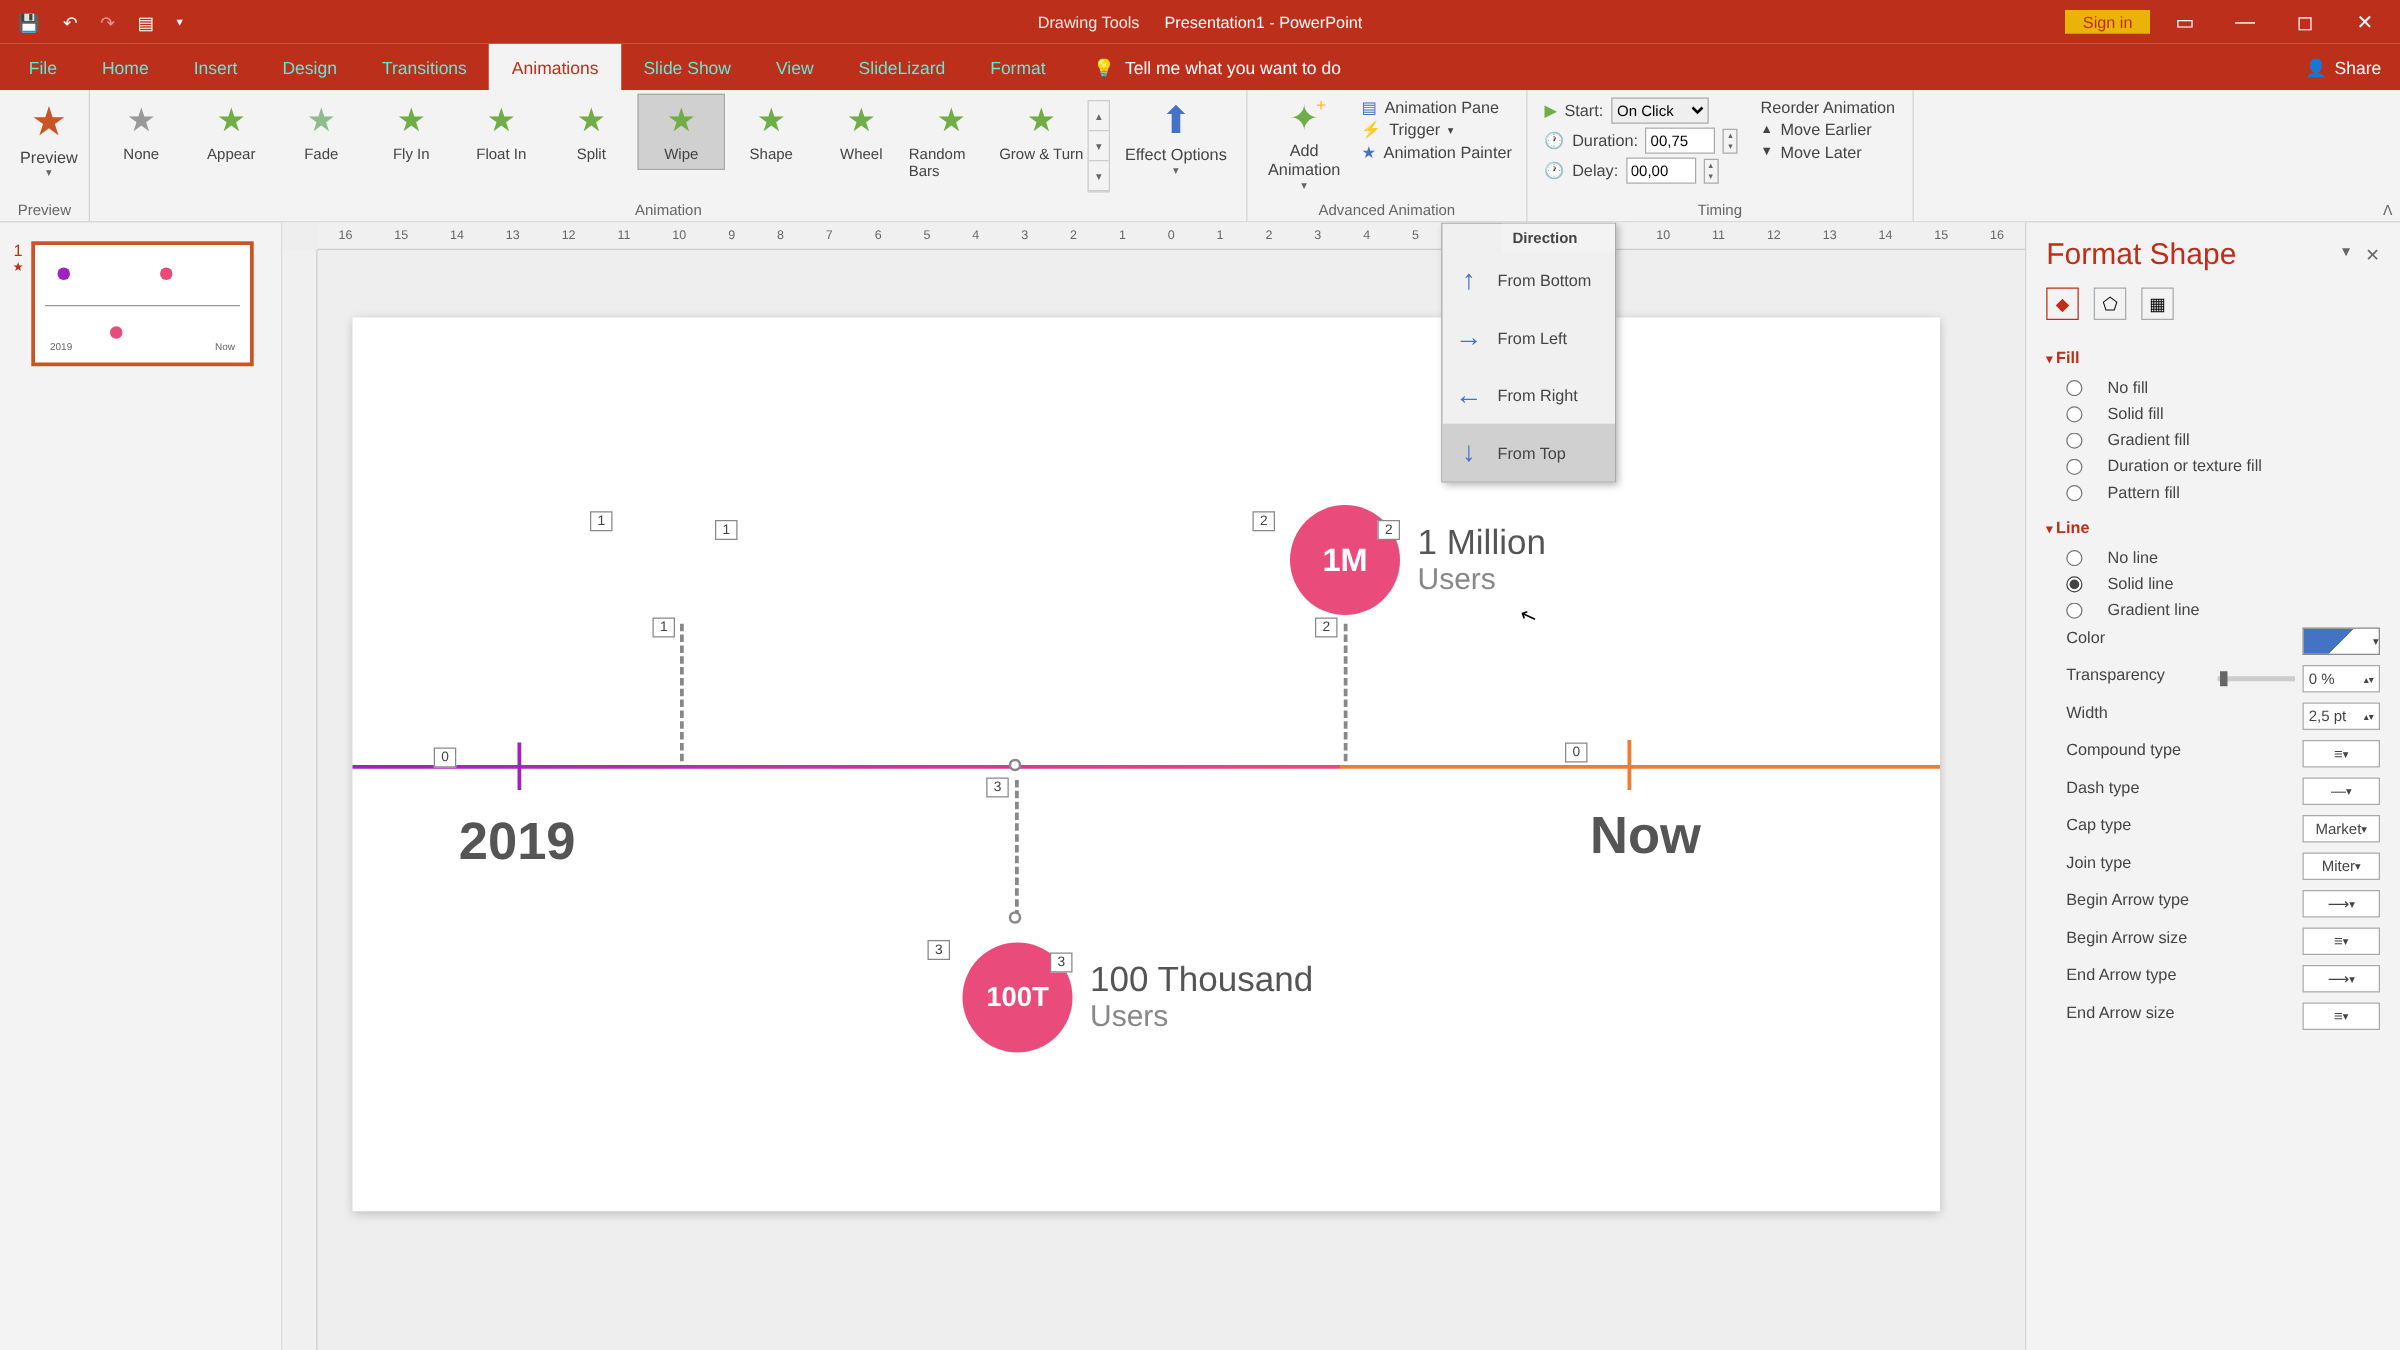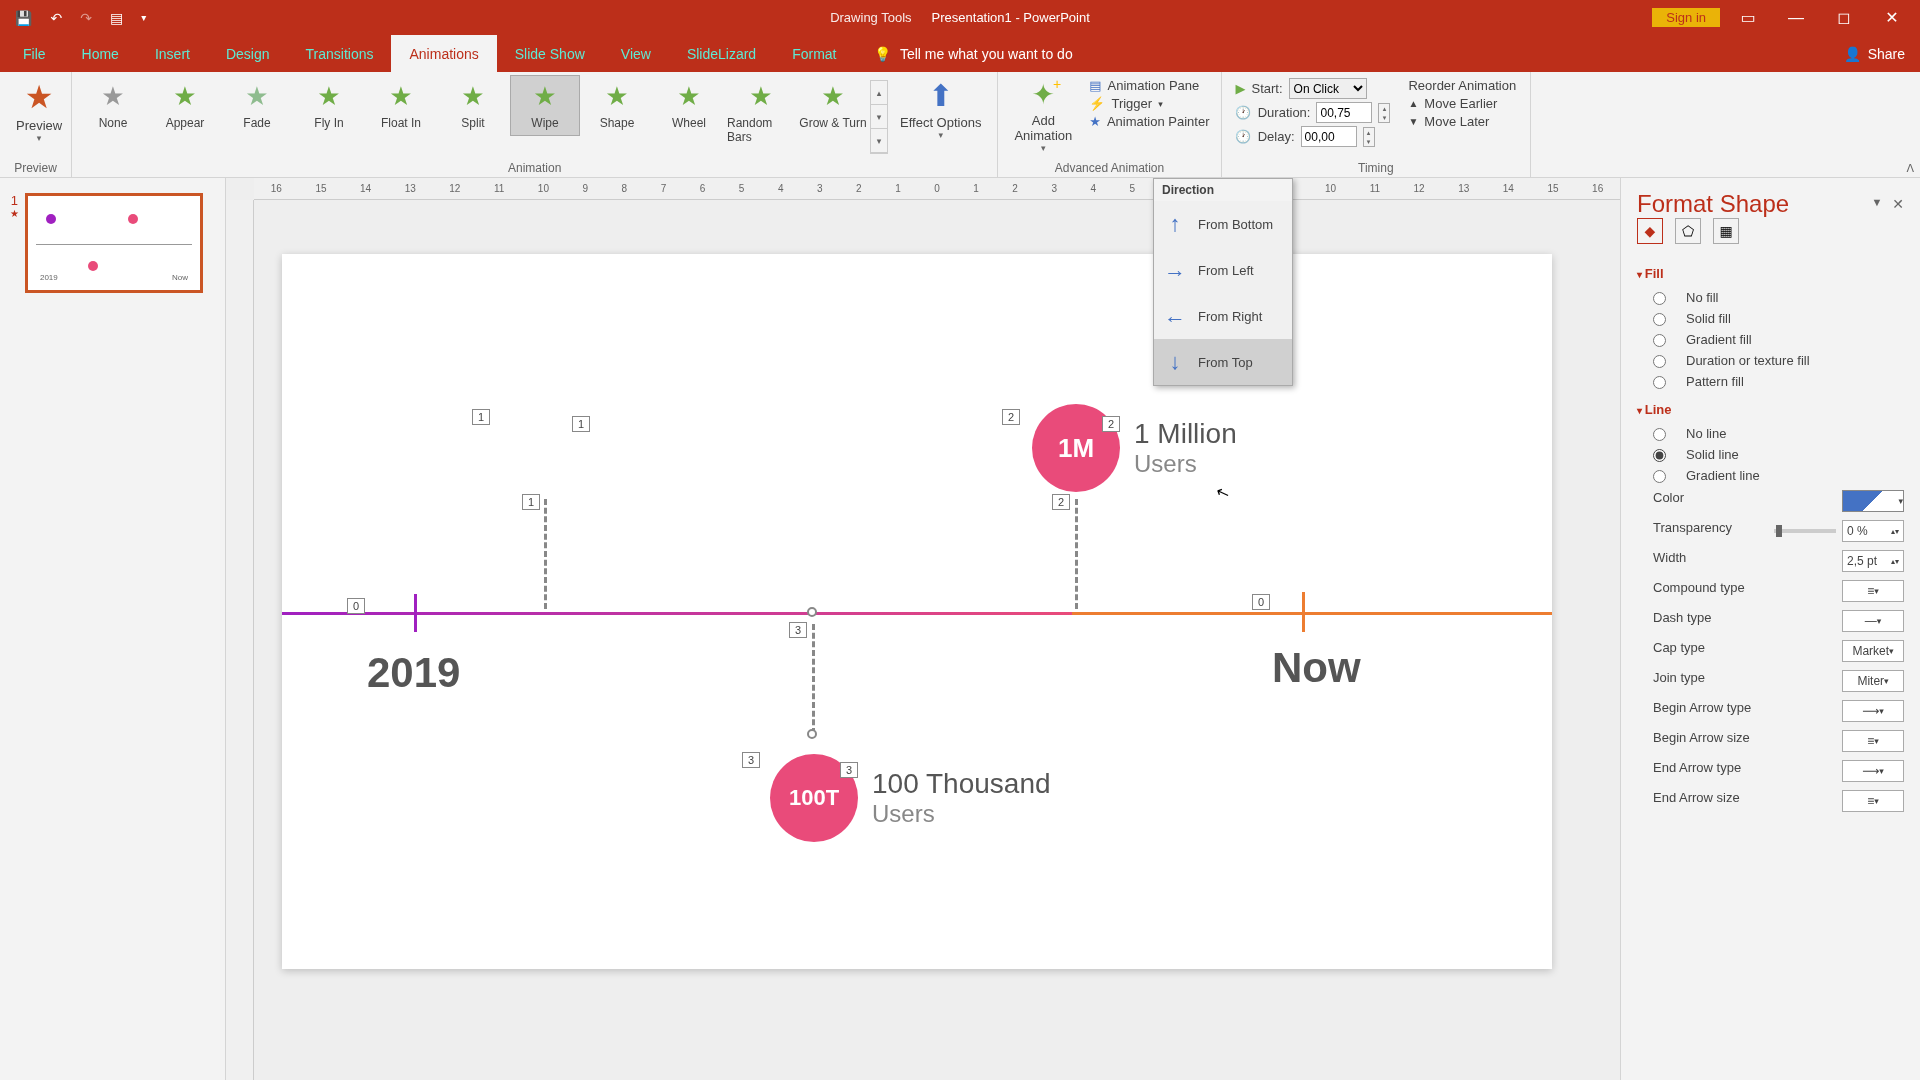--- a/index.html
+++ b/index.html
@@ -77,28 +77,28 @@
 .anim-tag { position: absolute; background: #fff; border: 1px solid #888; font-size: 11px; padding: 1px 5px; color: #444; }
 .axis-line { position: absolute; height: 3px; }
 .axis-purple { background: linear-gradient(to right, #a020c0, #e94b7a); }
 .axis-orange { background: #ed7d31; }
 .year-label { position: absolute; font-size: 42px; color: #555; font-weight: 600; }
 .dashed { position: absolute; width: 2px; border-left: 3px dashed #888; }
 .dot-handle { position: absolute; width: 10px; height: 10px; border: 2px solid #888; border-radius: 50%; background: #fff; }
 
 
 .direction-dropdown { position: absolute; top: 0; left: 927px; width: 140px; background: #f0f0f0; border: 1px solid #aaa; box-shadow: 2px 2px 6px rgba(0,0,0,0.3); z-index: 100; }
-.dd-header { font-size: 12px; font-weight: 600; padding: 4px 8px; color: #444; background: #f3f3f3; }
+.dd-header { font-size: 12px; font-weight: 600; padding: 4px 8px; color: #444; background: #f3f3f3; margin-left: 48px; }
 .dd-item { display: flex; align-items: center; gap: 12px; padding: 10px 10px; font-size: 13px; color: #444; cursor: pointer; }
 .dd-item:hover, .dd-item.hover { background: #d0d0d0; }
 .dd-arrow { font-size: 22px; color: #4472c4; font-weight: bold; width: 22px; text-align: center; }
 
 
 .format-pane { width: 300px; background: #f3f3f3; border-left: 1px solid #d4d4d4; padding: 12px 16px; overflow-y: auto; }
-.fp-header { display: flex; align-items: center; justify-content: space-between; }
+.fp-header { display: flex; align-items: center; justify-content: space-between; margin-bottom: 12px; }
 .fp-title { font-size: 24px; color: #bc2f1a; font-weight: 300; }
 .fp-close { font-size: 14px; color: #666; cursor: pointer; }
 .fp-icons { display: flex; gap: 12px; margin-bottom: 14px; padding-bottom: 8px; }
 .fp-icon { width: 26px; height: 26px; border: 1px solid #aaa; display: flex; align-items: center; justify-content: center; cursor: pointer; font-size: 14px; }
 .fp-icon.active { border-color: #bc2f1a; color: #bc2f1a; }
 .fp-section-hdr { font-size: 13px; color: #bc2f1a; font-weight: 600; margin: 6px 0; cursor: pointer; }
 .fp-section-hdr::before { content: "▾ "; font-size: 10px; }
 .fp-radio { display: flex; align-items: flex-end; gap: 20px; font-size: 13px; color: #444; padding: 3px 0 3px 16px; }
 .fp-radio input { accent-color: #444; }
 .fp-prop { display: flex; align-items: flex-start; justify-content: space-between; font-size: 13px; color: #444; padding: 4px 0 4px 16px; }

